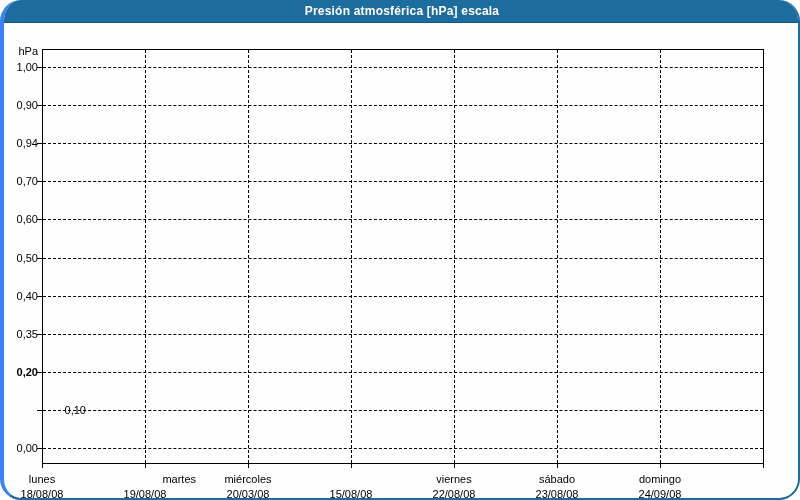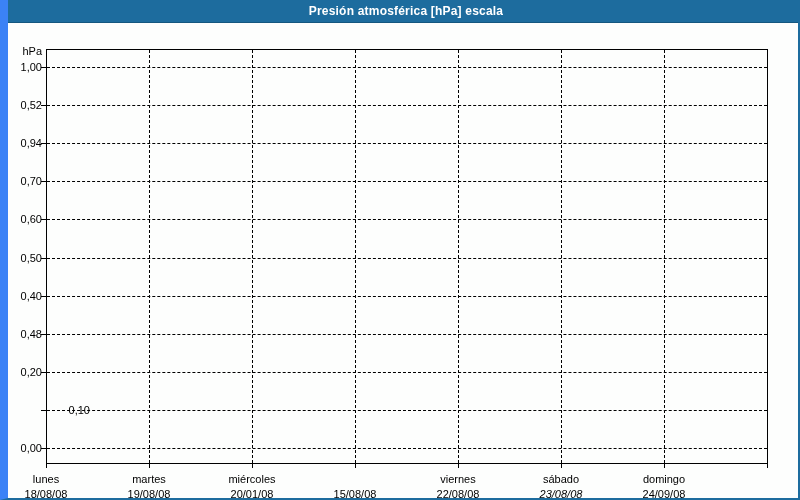--- a/index.html
+++ b/index.html
@@ -1,20 +1,20 @@
 <!DOCTYPE html>
 <html><head>
 <meta charset="utf-8">
 <style>
   html, body { margin:0; padding:0; background:#ffffff; }
   #page {
     position:relative; width:800px; height:500px; box-sizing:border-box;
     background:#fdfefd;
-    border-left:8px solid #3b82f6; border-right:2px solid #1d6c9e; border-bottom:2px solid #1d6c9e;
-    font-family:"Liberation Sans", sans-serif; color:#000; overflow:hidden;
+    border-left:4px solid #3b82f6; border-right:2px solid #1d6c9e; border-bottom:2px solid #1d6c9e;
+    font-family:"Liberation Sans", sans-serif; color:#000; overflow:hidden;border-radius:21px;
   }
   #titlebar {
     position:absolute; left:-2px; top:0; width:800px; height:22px;
     background:#1d6c9e; border-bottom:1px solid #14577f;
     display:flex; align-items:center; justify-content:center;
   }
   #titlebar span { color:#ffffff; font-size:12px; font-weight:bold; letter-spacing:0.2px; }
   #canvas { position:absolute; left:-2px; top:7px; width:704px; height:498px; }
   #plot {
     position:absolute; left:40px; top:42px; width:720px; height:413px;
@@ -53,55 +53,55 @@
         <div class="grid-v" style="left: 102px;"></div>
         <div class="grid-v" style="left: 205px;"></div>
         <div class="grid-v" style="left: 308px;"></div>
         <div class="grid-v" style="left: 411px;"></div>
         <div class="grid-v" style="left: 514px;"></div>
         <div class="grid-v" style="left: 617px;"></div>
       </div>
   <div class="tick-y" style="top: 60px;"></div>
       <div class="ylab" style="top: 53px;">1,00</div>
       <div class="tick-y" style="top: 98px;"></div>
-      <div class="ylab" style="top: 91px;">0,52</div>
+      <div class="ylab" style="top: 91px;">0,90</div>
       <div class="tick-y" style="top: 136px;"></div>
       <div class="ylab" style="top: 129px;">0,94</div>
       <div class="tick-y" style="top: 174px;"></div>
       <div class="ylab" style="top: 167px;">0,70</div>
       <div class="tick-y" style="top: 212px;"></div>
       <div class="ylab" style="top: 205px;">0,60</div>
       <div class="tick-y" style="top: 251px;"></div>
       <div class="ylab" style="top: 244px;">0,50</div>
       <div class="tick-y" style="top: 289px;"></div>
       <div class="ylab" style="top: 282px;">0,40</div>
       <div class="tick-y" style="top: 327px;"></div>
-      <div class="ylab" style="top: 320px;">0,48</div>
+      <div class="ylab" style="top: 320px;">0,35</div>
       <div class="tick-y" style="top: 365px;"></div>
-      <div class="ylab" style="top: 358px;">0,20</div>
+      <div class="ylab" style="top: 358px; font-weight: bold;">0,20</div>
       <div class="tick-y" style="top: 403px;"></div>
       <div class="ylab" style="top: 396px; margin-left: 48px;">0,10</div>
       <div class="tick-y" style="top: 441px;"></div>
       <div class="ylab" style="top: 434px;">0,00</div>
       <div class="tick-x" style="left: 40px;"></div>
       <div class="xday" style="left: -11px;">lunes</div>
       <div class="xdate" style="left: -11px;">18/08/08</div>
       <div class="tick-x" style="left: 143px;"></div>
-      <div class="xday" style="left: 92px;">martes</div>
+      <div class="xday" style="left: 92px; text-align: right;">martes</div>
       <div class="xdate" style="left: 92px;">19/08/08</div>
       <div class="tick-x" style="left: 246px;"></div>
       <div class="xday" style="left: 195px;">miércoles</div>
-      <div class="xdate" style="left: 195px;">20/01/08</div>
+      <div class="xdate" style="left: 195px;">20/03/08</div>
       <div class="tick-x" style="left: 349px;"></div>
       <div class="xday" style="left: 298px; margin-top: 44px;">jueves</div>
       <div class="xdate" style="left: 298px;">15/08/08</div>
       <div class="tick-x" style="left: 452px;"></div>
       <div class="xday" style="left: 401px;">viernes</div>
       <div class="xdate" style="left: 401px;">22/08/08</div>
       <div class="tick-x" style="left: 555px;"></div>
       <div class="xday" style="left: 504px;">sábado</div>
-      <div class="xdate" style="left: 504px; font-style: italic;">23/08/08</div>
+      <div class="xdate" style="left: 504px;">23/08/08</div>
       <div class="tick-x" style="left: 658px;"></div>
       <div class="xday" style="left: 607px;">domingo</div>
       <div class="xdate" style="left: 607px;">24/09/08</div>
       <div class="tick-x" style="left: 761px;"></div>
     </div>
 </div>
 
 </body></html>

